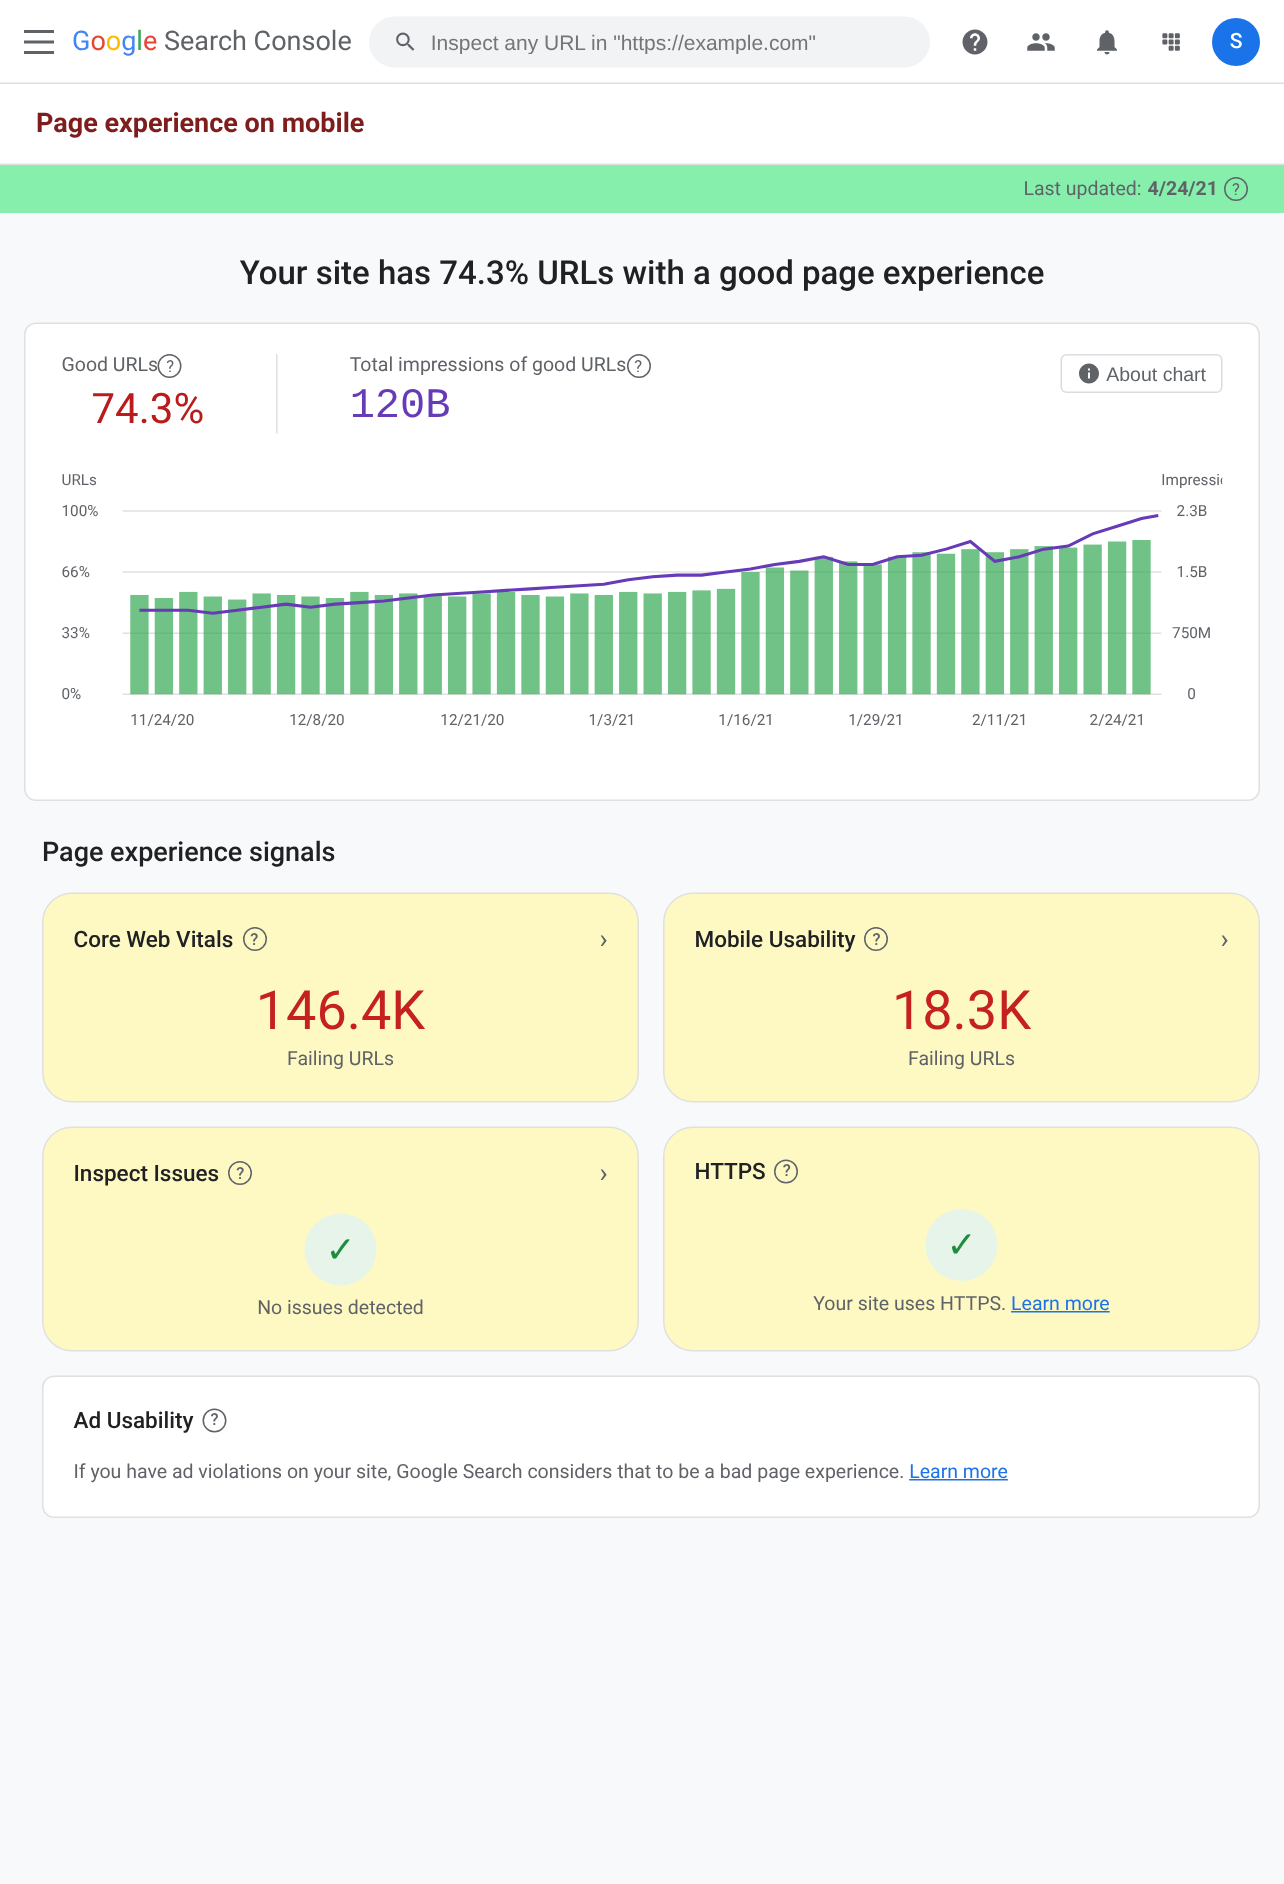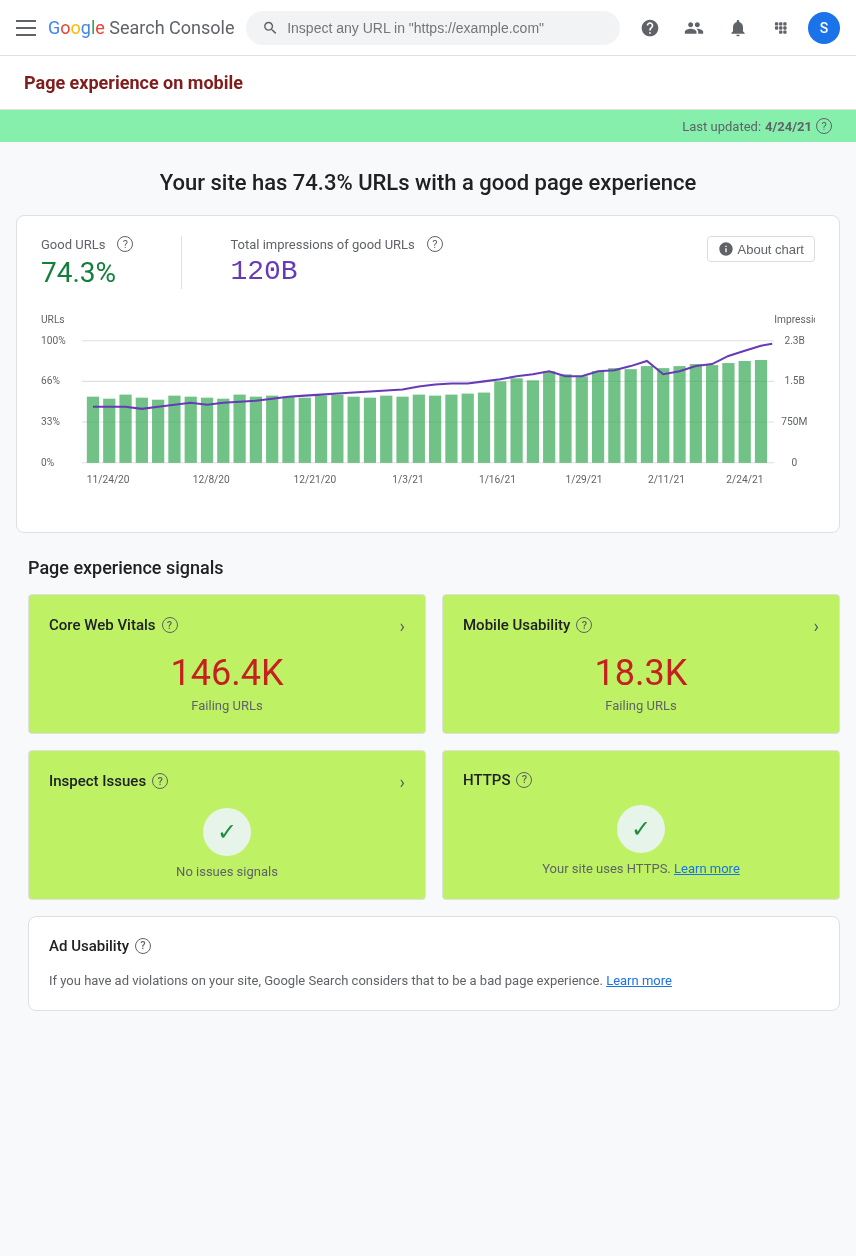--- a/index.html
+++ b/index.html
@@ -93,25 +93,25 @@
       display: flex;
       align-items: flex-start;
       gap: 40px;
       margin-bottom: 16px;
       position: relative;
     }
     .metric-item label {
       font-size: 13px;
       color: #5f6368;
       display: flex;
-      align-items: center;
-      gap: 12px;
+      align-items: flex-start;
+      gap: 0;
       margin-bottom: 4px;
     }
-    .metric-value-green { font-size: 28px; font-weight: 400; color: #15803d; }
+    .metric-value-green { font-size: 28px; font-weight: 400; color: #b91c1c; margin-left: 20px; }
     .metric-value-purple { font-size: 28px; font-weight: 400; color: #673ab7; font-family: Liberation Mono, monospace; }
     .divider-v { width: 1px; background: #e0e0e0; align-self: stretch; margin: 0 8px; }
     .about-chart-btn {
       position: absolute;
       right: 0;
       top: 0;
       display: flex;
       align-items: center;
       gap: 4px;
       font-size: 13px;
@@ -129,23 +129,23 @@
 
     
     .signals-section { margin-top: 8px; margin-left: 12px; }
     .signals-title { font-size: 18px; font-weight: 500; color: #202124; margin-bottom: 16px; }
     .signals-grid {
       display: grid;
       grid-template-columns: 1fr 1fr;
       gap: 16px;
     }
     .signal-card {
-      background: #bef264;
+      background: #fef9c3;
       border: 1px solid #e0e0e0;
-      border-radius: 4px;
+      border-radius: 20px;
       padding: 20px;
       position: relative;
     }
     .signal-card-title {
       display: flex;
       align-items: center;
       justify-content: space-between;
       margin-bottom: 16px;
     }
     .signal-card-title-left {
@@ -391,21 +391,21 @@
         <div class="signal-card-title">
           <div class="signal-card-title-left">
             <span>Inspect Issues</span>
             <span class="help-icon">?</span>
           </div>
           <span class="chevron-right">›</span>
         </div>
         <div class="check-circle">
           <span class="check-mark">✓</span>
         </div>
-        <div class="status-text">No issues signals</div>
+        <div class="status-text">No issues detected</div>
       </div>
 
       <div class="signal-card">
         <div class="signal-card-title">
           <div class="signal-card-title-left">
             <span>HTTPS</span>
             <span class="help-icon">?</span>
           </div>
         </div>
         <div class="check-circle">

